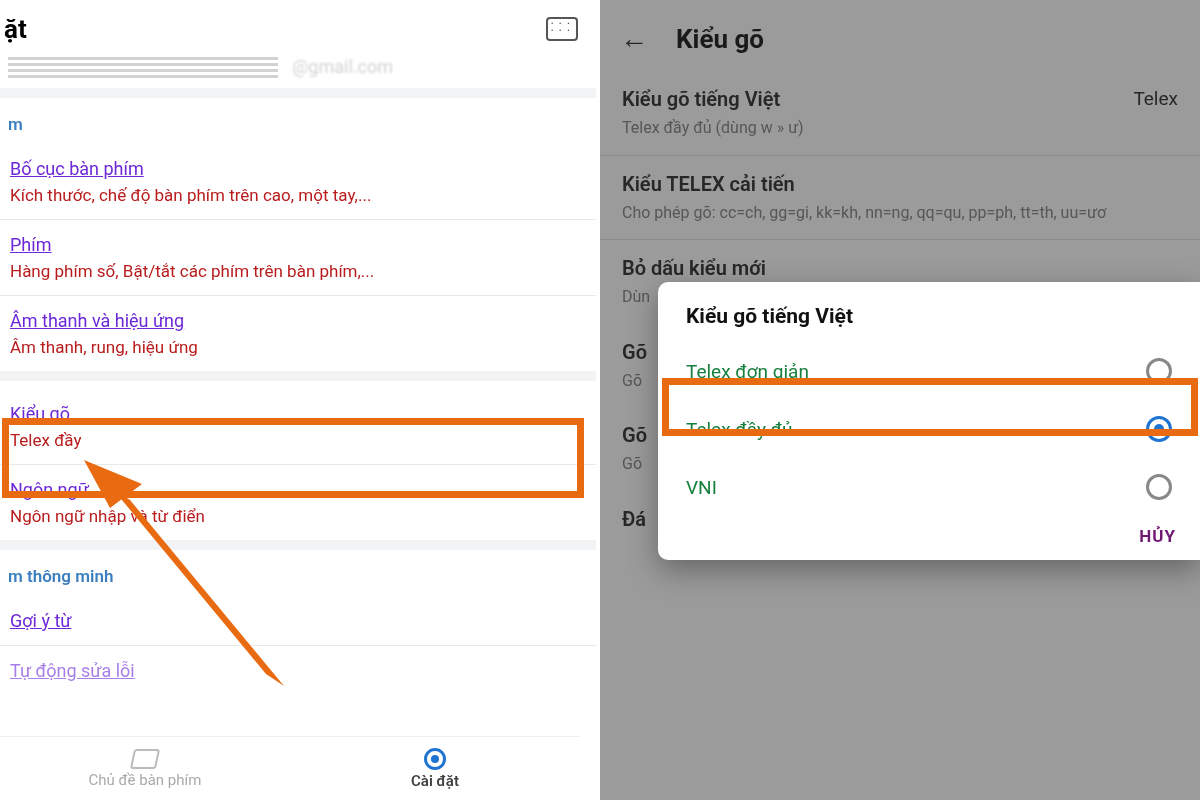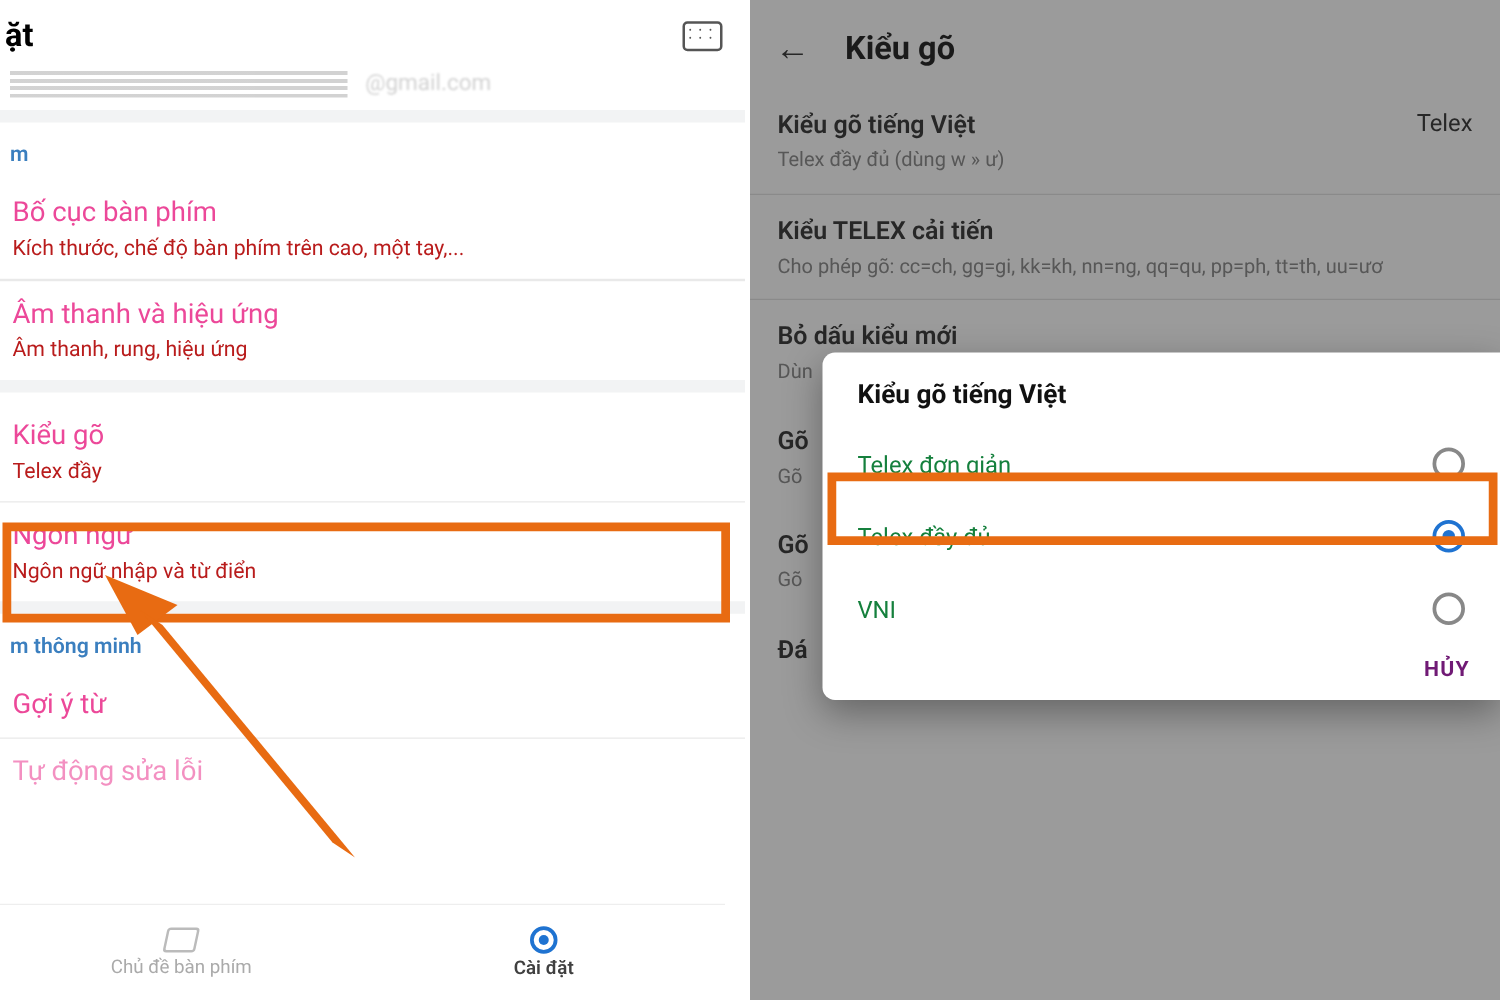--- a/index.html
+++ b/index.html
@@ -13,33 +13,33 @@
   .kbd-icon { width: 32px; height: 24px; position: relative; }
   .kbd-icon::before { content:""; position:absolute; inset:0; border:2px solid #555; border-radius:4px; }
   .kbd-icon::after  { content:"• • •\A• • •"; white-space:pre; font-size:7px; line-height:7px; color:#555; position:absolute; left:5px; top:4px; letter-spacing:2px;}
   .email-strike { margin: 2px 8px 10px 8px; height: 22px; background: repeating-linear-gradient(0deg,#808080,#808080 3px,transparent 3px,transparent 6px); opacity:.35; width: 270px; position:relative; }
   .email-strike::after{content:" @gmail.com"; position:absolute; right:-115px; top:0; color:#808080; font-size:18px; filter:blur(1px);}
   .gap { height: 10px; background:#f2f3f4; }
 
   .sect-label { color:#3b7fbf; font-size:17px; font-weight:600; padding:16px 8px 10px; filter:blur(.4px); }
 
   .item { padding: 14px 10px 14px 10px; }
-  .item .t  { font-size: 22px; color:#ec4899; }
+  .item .t  { font-size: 18px; color:#6d28d9;text-decoration:underline; }
   .item .s  { font-size: 17px; color:#b91c1c; margin-top:6px; }
 
   .hr { height:1px; background:#e9e9e9; margin:0 0; }
 
   
   .hi-box { position:absolute; left:2px; top:418px; width:582px; height:80px; border:7px solid #e86b12; pointer-events:none; }
 
   
   .arrow { position:absolute; left:70px; top:448px; width:260px; height:260px; pointer-events:none; }
 
   
-  .bnav { position:absolute; left:0; right:16px; bottom:0; height:77px; display:flex; border-top:1px solid #eee; background:#fff; }
+  .bnav { position:absolute; left:0; right:16px; bottom:0; height:64px; display:flex; border-top:1px solid #eee; background:#fff; }
   .bnav > div { flex:1; display:flex; flex-direction:column; align-items:center; justify-content:center; gap:2px; font-size:15px; }
   .bnav .inactive { color:#aaa; filter:blur(.4px);}
   .bnav .active   { color:#404040; font-weight:600; }
   .gear { width:22px; height:22px; border-radius:50%; border:3px solid #1f73d1; position:relative; }
   .gear::before{content:""; position:absolute; inset:4px; border-radius:50%; background:#1f73d1;}
   .book { width:26px; height:20px; border:2px solid #bbb; border-radius:3px; transform:skewX(-12deg);}
 
   
   .right { width:600px; height:800px; position:relative; background:#9b9b9b; overflow:hidden; }
   .r-inn { position:absolute; inset:0; filter:brightness(.78) grayscale(.15); }
@@ -79,20 +79,24 @@
     <div class="email-strike"></div>
     <div class="gap"></div>
 
     <div class="sect-label">m</div>
 
     <div class="item">
       <div class="t">Bố cục bàn phím</div>
       <div class="s">Kích thước, chế độ bàn phím trên cao, một tay,...</div>
     </div>
     <div class="hr"></div>
+    <div class="item">
+      <div class="t">Phím</div>
+      <div class="s">Hàng phím số, Bật/tắt các phím trên bàn phím,...</div>
+    </div>
     <div class="hr"></div>
     <div class="item">
       <div class="t">Âm thanh và hiệu ứng</div>
       <div class="s">Âm thanh, rung, hiệu ứng</div>
     </div>
 
     <div class="gap"></div>
 
     <div class="item" style="padding-top:22px">
       <div class="t">Kiểu gõ</div>

